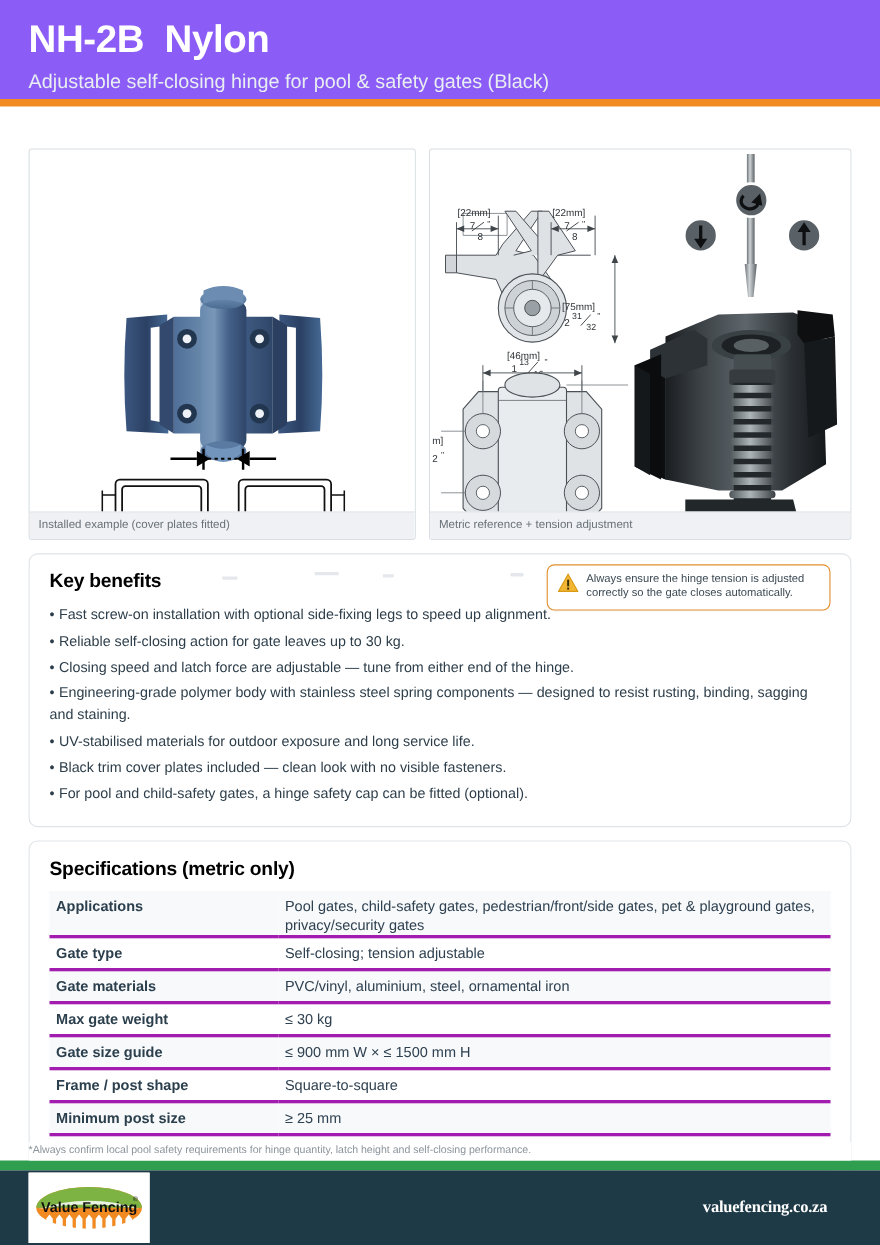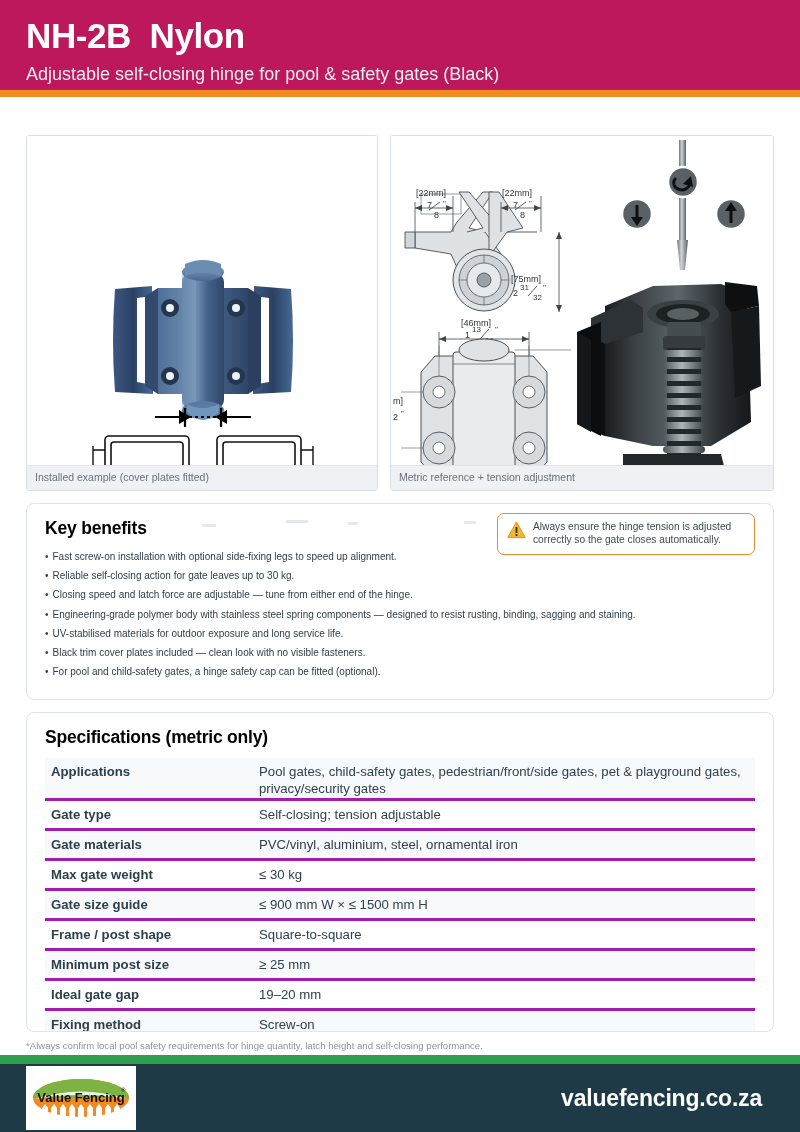--- a/index.html
+++ b/index.html
@@ -8,21 +8,21 @@
     width: 800px;
     height: 1132px;
     background: #ffffff;
     font-family: "Liberation Sans", sans-serif;
     overflow: hidden;
     position: relative;
   }
 
   
   .header {
-    background: #be185d;
+    background: #8b5cf6;
     padding: 18px 26px 16px 26px;
     height: 90px;
   }
   .header-title {
     color: #ffffff;
     font-size: 35px;
     font-weight: bold;
     letter-spacing: -0.4px;
     line-height: 1.05;
     margin: 0 0 9px 0;
@@ -108,21 +108,21 @@
     display: flex;
     gap: 7px;
     align-items: flex-start;
     box-shadow: 0 1px 0 rgba(0,0,0,.04);
   }
   .warn-text { font-size: 10.2px; color: #3c4a54; line-height: 1.32; }
   .tri { flex: 0 0 auto; margin-top: 1px; }
 
   .benefits { list-style: none; margin: 0; padding: 0; }
   .benefits li {
-    font-size: 10px;
+    font-size: 13px;
     color: #2d3e4a;
     line-height: 1.52;
     margin: 0 0 4px 0;
     padding: 0;
     text-indent: 0;
   }
   .benefits li .b-dot { margin-right: 4px; }
 
   
   .spec-card {
@@ -184,24 +184,25 @@
   }
   .logo-box {
     width: 110px; height: 64px;
     background: #ffffff;
     border: 2px solid #ffffff;
     display: flex; align-items: center; justify-content: center;
     overflow: hidden;
   }
   .footer-url {
     color: #ffffff;
-    font-size: 23px;
+    font-size: 15px;
     font-weight: bold;
     letter-spacing: -0.2px;
-    margin-right: 12px;
+    margin-right: 22px;
+    font-family: Liberation Serif, serif;
   }
 </style>
 </head>
 <body>
 
 <div class="header">
   <div class="header-title">NH-2B  Nylon</div>
   <div class="header-sub">Adjustable self-closing hinge for pool &amp; safety gates (Black)</div>
 </div>
 <div class="accent-bar"></div>

